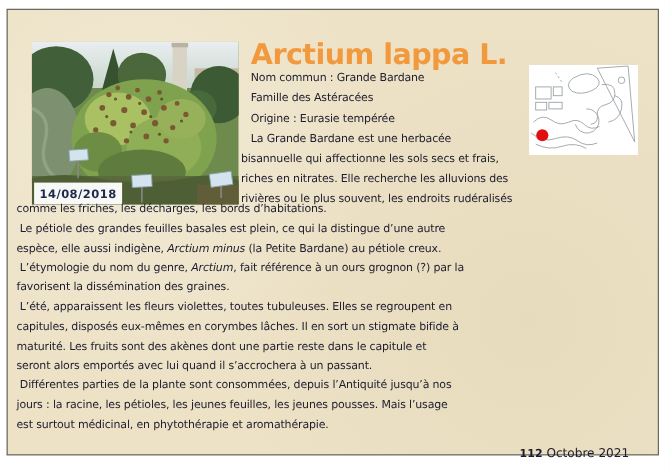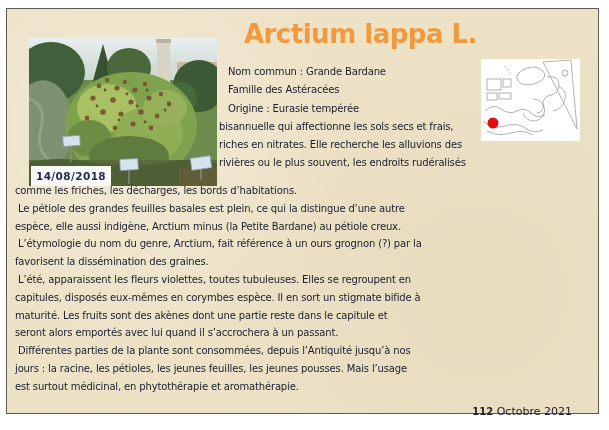--- a/index.html
+++ b/index.html
@@ -10,32 +10,32 @@
   .slide{
     position:absolute;left:6px;top:8px;width:593px;height:406px;
     background:#ede2c6;
     background-image:
       radial-gradient(circle at 20% 30%, rgba(255,255,255,.25), rgba(255,255,255,0) 40%),
       radial-gradient(circle at 80% 70%, rgba(190,170,130,.12), rgba(190,170,130,0) 50%);
     border:1.5px solid #5a5a56;
     box-sizing:border-box;
   }
   .title{
-    position:absolute;left:205px;top:10px;width:265px;margin:0;
-    text-align:right;color:#f2993e;font-size:26px;font-weight:bold;
+    position:absolute;left:205px;top:10px;width:265px;margin:16px;
+    text-align:left;color:#f2993e;font-size:26px;font-weight:bold;
     letter-spacing:-0.5px;white-space:pre;
   }
   .photo{position:absolute;left:22px;top:29px;width:188px;height:148px;}
   .map{position:absolute;left:474px;top:50px;width:99px;height:82px;}
   .txt{position:absolute;color:#1c1c2e;font-size:10px;letter-spacing:-0.15px;}
   .line{white-space:pre;}
   .zoneA{left:212px;top:54px;line-height:18.3px;}
   .zoneA .ind{padding-left:9px;}
   .zoneB{left:8px;top:173px;line-height:17.8px;width:585px;}
-  .it{}
+  .it{font-style:italic;}
   .footer{
     position:absolute;right:26px;top:391px;color:#1c1c2e;white-space:pre;
   }
   .footer .num{font-size:10px;font-weight:bold;}
   .footer .date{font-size:11px;}
 </style>
 </head>
 <body>
 
 <div class="slide">
@@ -146,33 +146,34 @@
     </g>
     <circle cx="12" cy="64" r="5.5" fill="#e01010"></circle>
   </svg>
 
   <h1 class="title">Arctium lappa L.</h1>
 
   <div class="txt zoneA">
     <div class="line ind">Nom commun : Grande Bardane</div>
     <div class="line ind">Famille des Astéracées</div>
     <div class="line ind">Origine : Eurasie tempérée</div>
+    <div class="line ind">La Grande Bardane est une herbacée</div>
     <div class="line">bisannuelle qui affectionne les sols secs et frais,</div>
     <div class="line">riches en nitrates. Elle recherche les alluvions des</div>
     <div class="line">rivières ou le plus souvent, les endroits rudéralisés</div>
   </div>
 
   <div class="txt zoneB">
     <div class="line">comme les friches, les décharges, les bords d’habitations.</div>
     <div class="line"> Le pétiole des grandes feuilles basales est plein, ce qui la distingue d’une autre</div>
     <div class="line"><span>espèce, elle aussi indigène, </span><span class="it">Arctium minus</span><span> (la Petite Bardane) au pétiole creux.</span></div>
     <div class="line"><span> L’étymologie du nom du genre, </span><span class="it">Arctium</span><span>, fait référence à un ours grognon (?) par la</span></div>
     <div class="line">favorisent la dissémination des graines.</div>
     <div class="line"> L’été, apparaissent les fleurs violettes, toutes tubuleuses. Elles se regroupent en</div>
-    <div class="line">capitules, disposés eux-mêmes en corymbes espèce. Il en sort un stigmate bifide à</div>
+    <div class="line">capitules, disposés eux-mêmes en corymbes lâches. Il en sort un stigmate bifide à</div>
     <div class="line">maturité. Les fruits sont des akènes dont une partie reste dans le capitule et</div>
     <div class="line">seront alors emportés avec lui quand il s’accrochera à un passant.</div>
     <div class="line"> Différentes parties de la plante sont consommées, depuis l’Antiquité jusqu’à nos</div>
     <div class="line">jours : la racine, les pétioles, les jeunes feuilles, les jeunes pousses. Mais l’usage</div>
     <div class="line">est surtout médicinal, en phytothérapie et aromathérapie.</div>
   </div>
 
   <div class="footer"><span class="num">112</span><span class="date"> Octobre 2021</span></div>
 
 </div>

